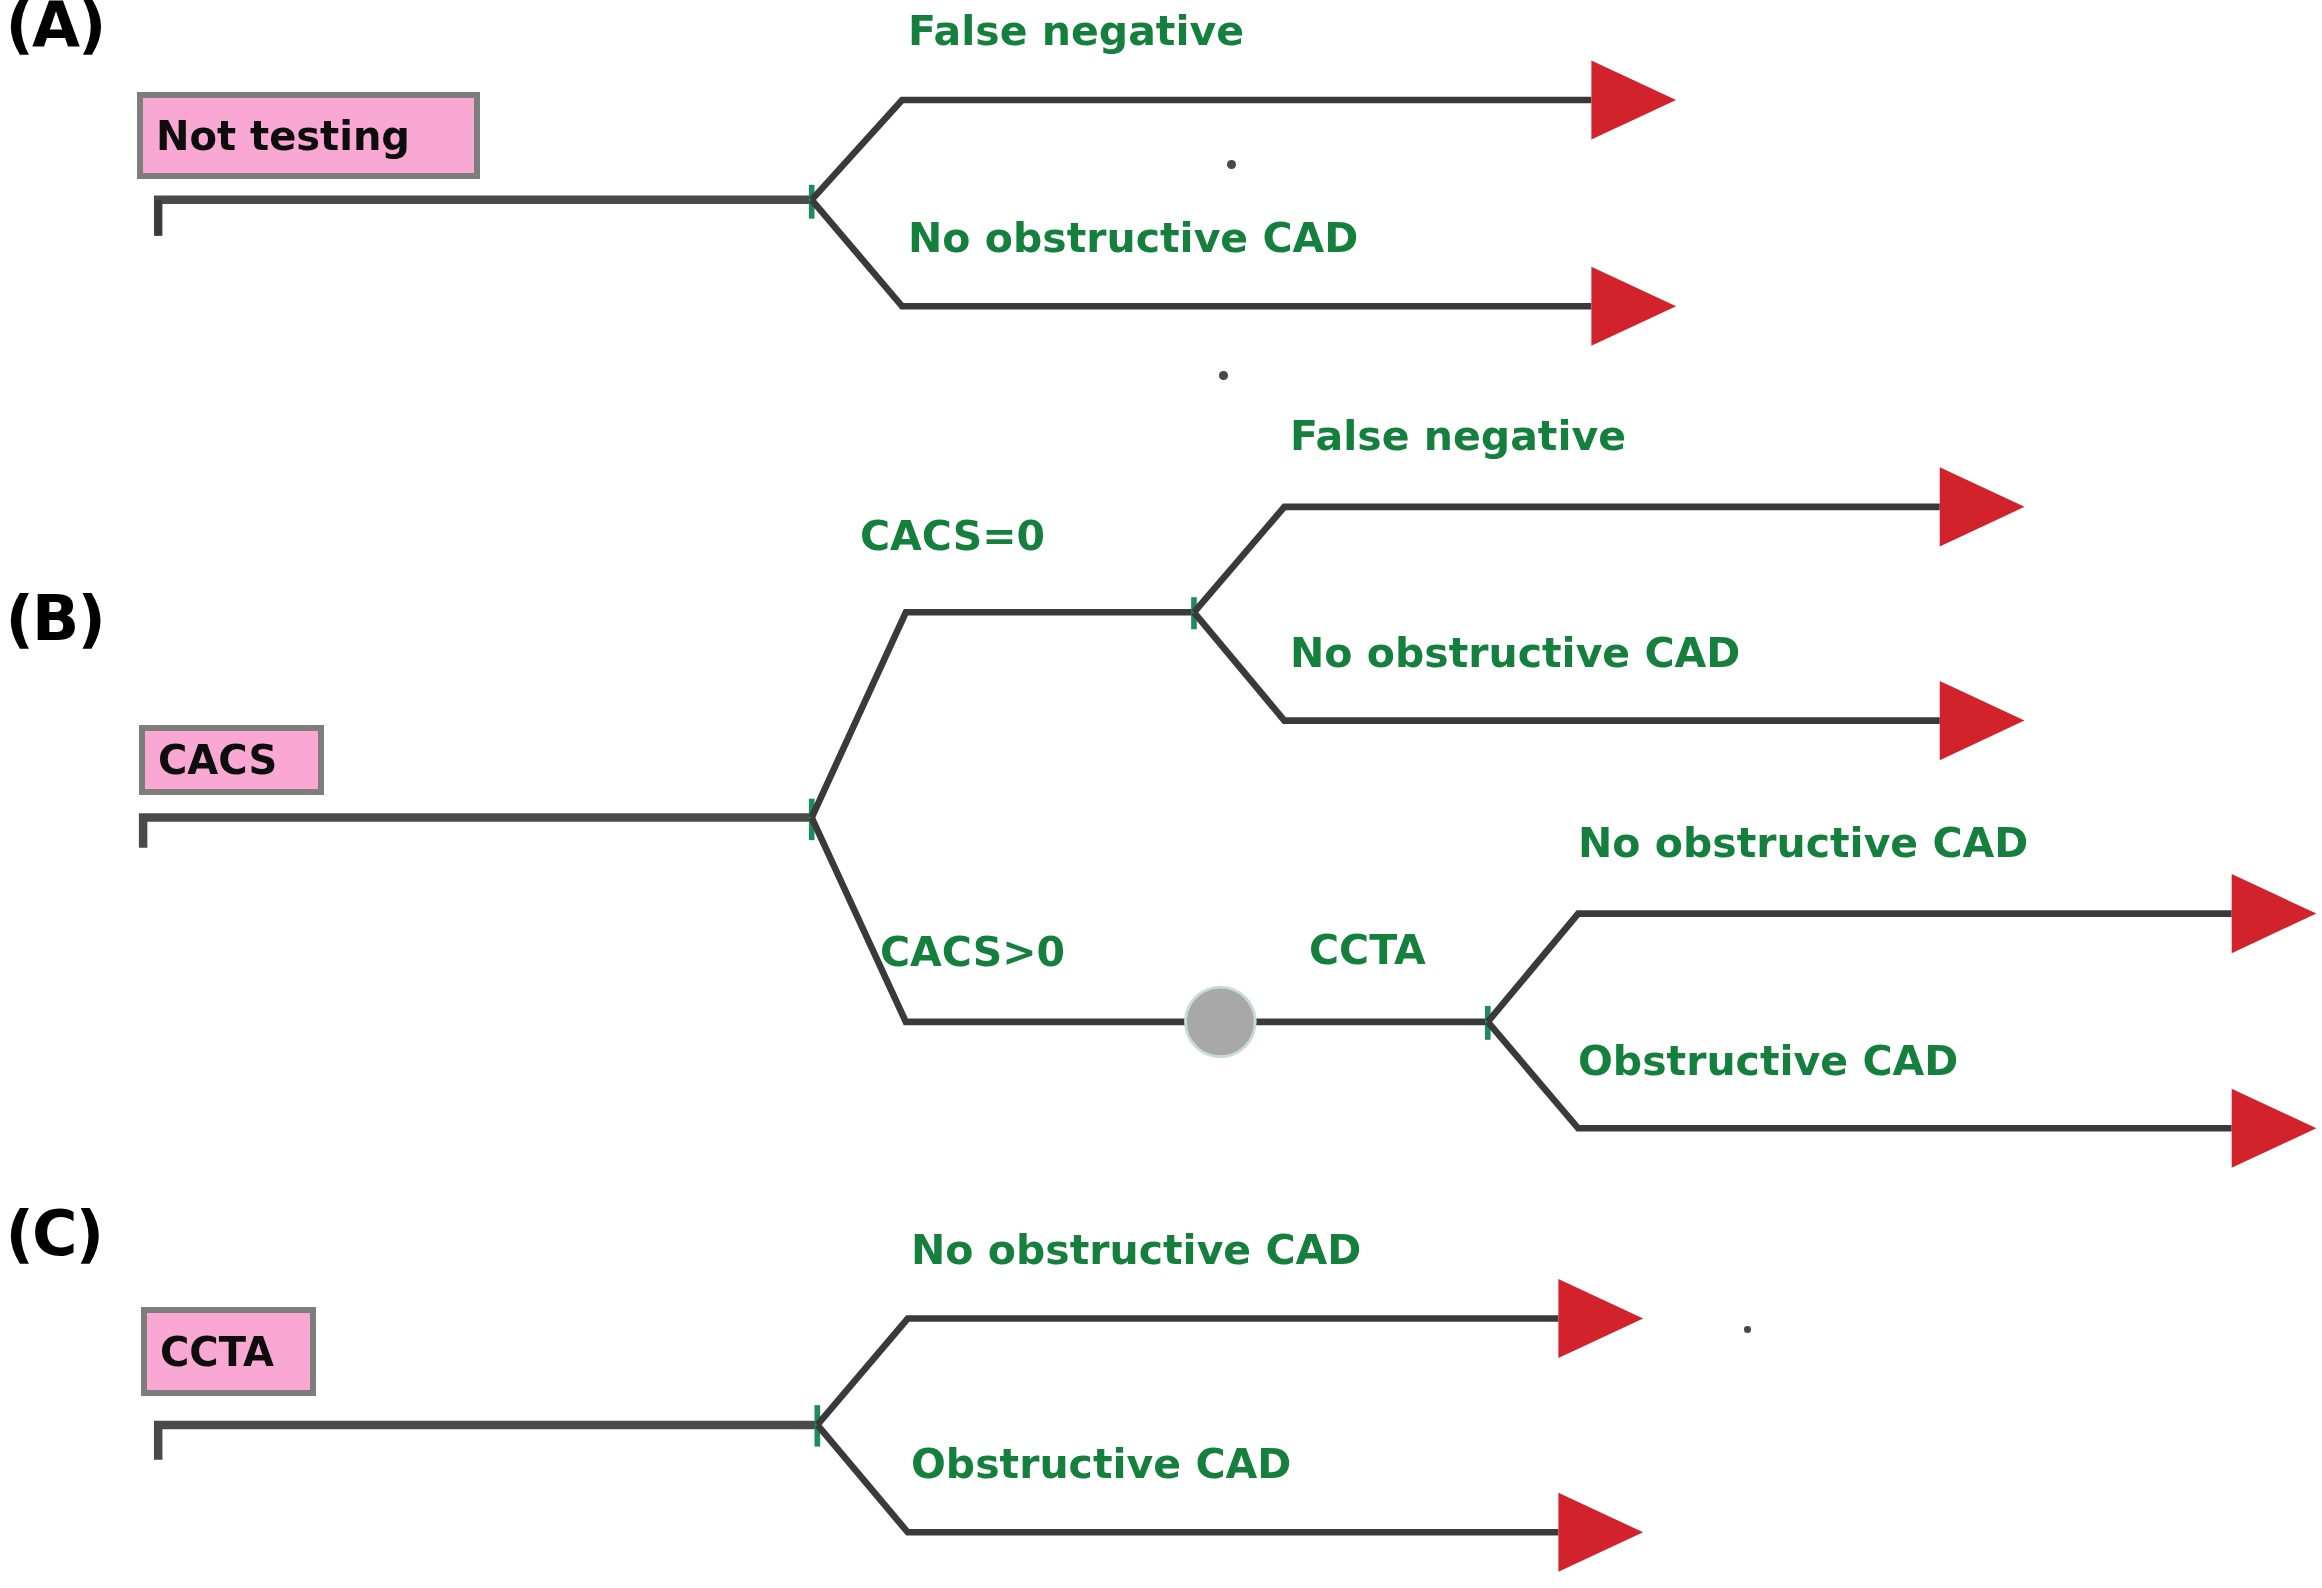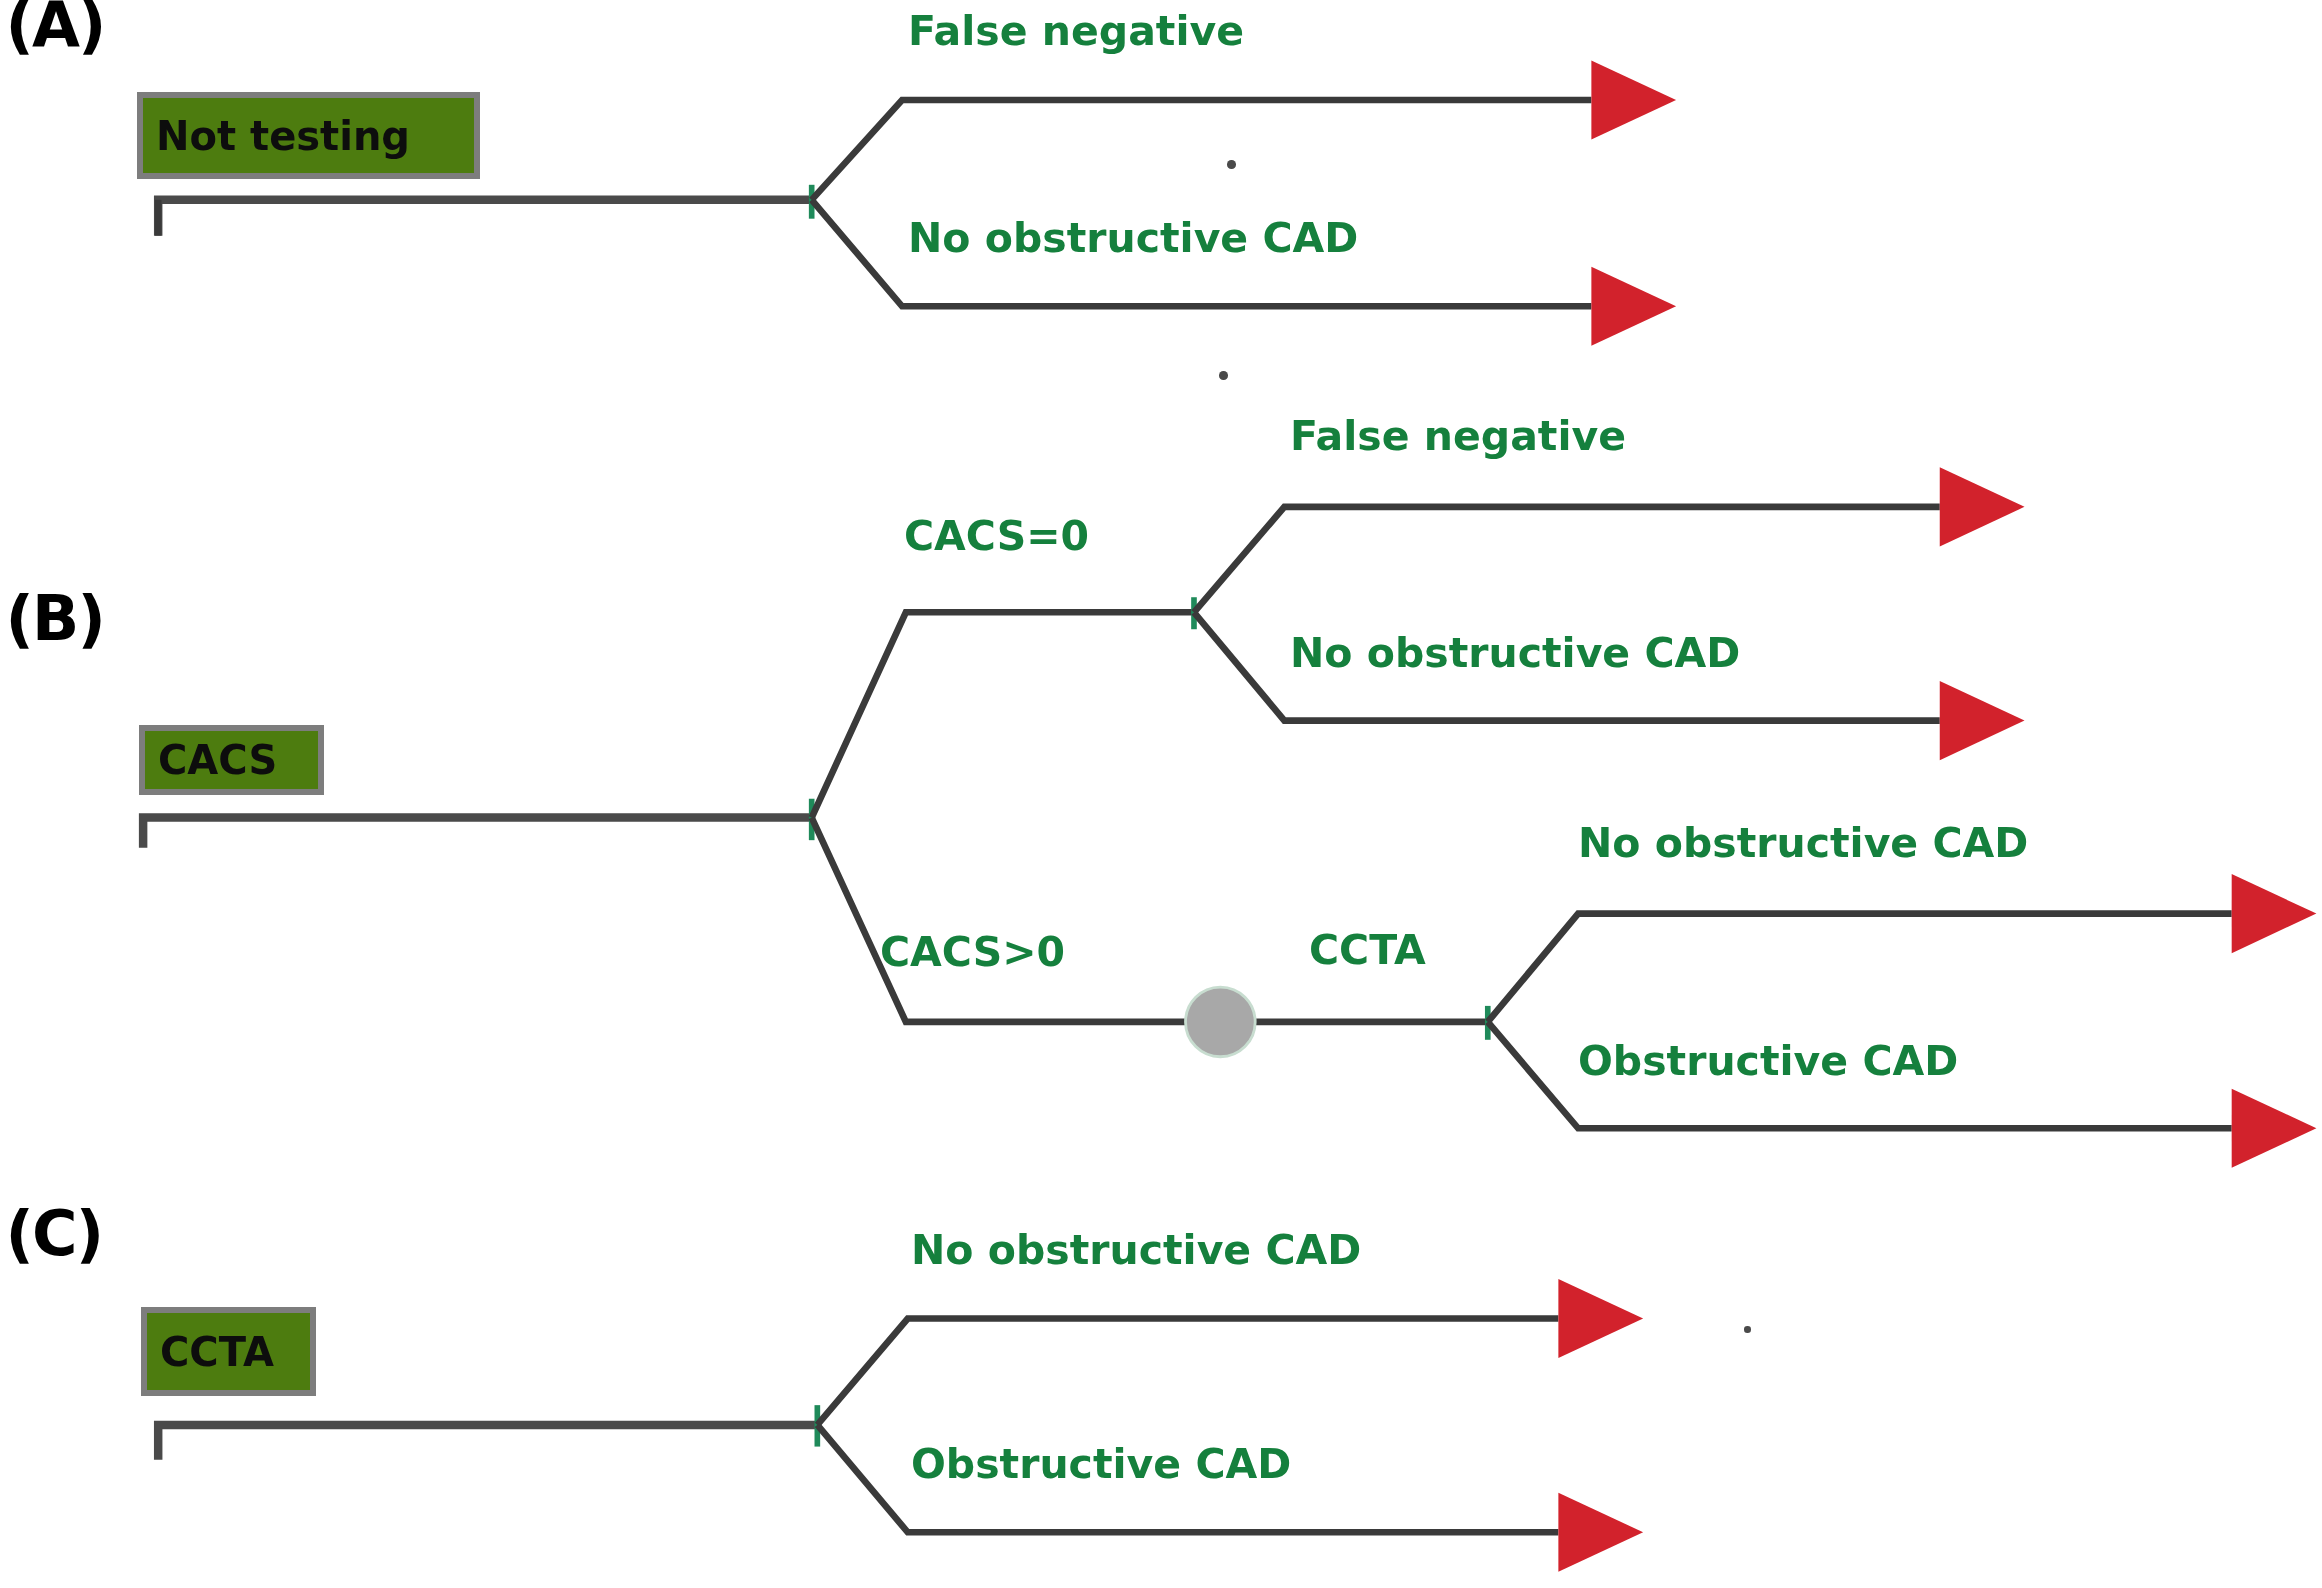--- a/index.html
+++ b/index.html
@@ -40,21 +40,21 @@
     font-family: "DejaVu Sans", sans-serif;
     font-weight: bold;
     font-size: 41px;
     color: #15803d;
     white-space: nowrap;
     line-height: 1;
   }
   .decision-box {
     position: absolute;
     box-sizing: border-box;
-    background: #4d7c0f;
+    background: #f9a8d4;
     border: 6.6px solid #7d7d7d;
     display: flex;
     align-items: center;
     justify-content: flex-start;
     padding-left: 13px;
   }
   .decision-box-label {
     font-family: "DejaVu Sans", sans-serif;
     font-weight: bold;
     font-size: 40px;
@@ -143,21 +143,21 @@
     <span class="decision-box-label">CACS</span>
   </div>
 
   <div class="decision-box" style="left:141px; top:1307px; width:175px; height:89px;">
     <span class="decision-box-label">CCTA</span>
   </div>
 
   <div class="branch-label" style="left:908px; top:11.3px;">False negative</div>
   <div class="branch-label" style="left:908px; top:218px;">No obstructive CAD</div>
 
-  <div class="branch-label" style="left:904px; top:516px;">CACS=0</div>
+  <div class="branch-label" style="left:860px; top:516px;">CACS=0</div>
   <div class="branch-label" style="left:880px; top:932px;">CACS&gt;0</div>
   <div class="branch-label" style="left:1309px; top:930px;">CCTA</div>
   <div class="branch-label" style="left:1290px; top:416px;">False negative</div>
   <div class="branch-label" style="left:1290px; top:633px;">No obstructive CAD</div>
   <div class="branch-label" style="left:1578px; top:823px;">No obstructive CAD</div>
   <div class="branch-label" style="left:1578px; top:1041px;">Obstructive CAD</div>
 
   <div class="branch-label" style="left:911px; top:1230px;">No obstructive CAD</div>
   <div class="branch-label" style="left:911px; top:1444px;">Obstructive CAD</div>
 

